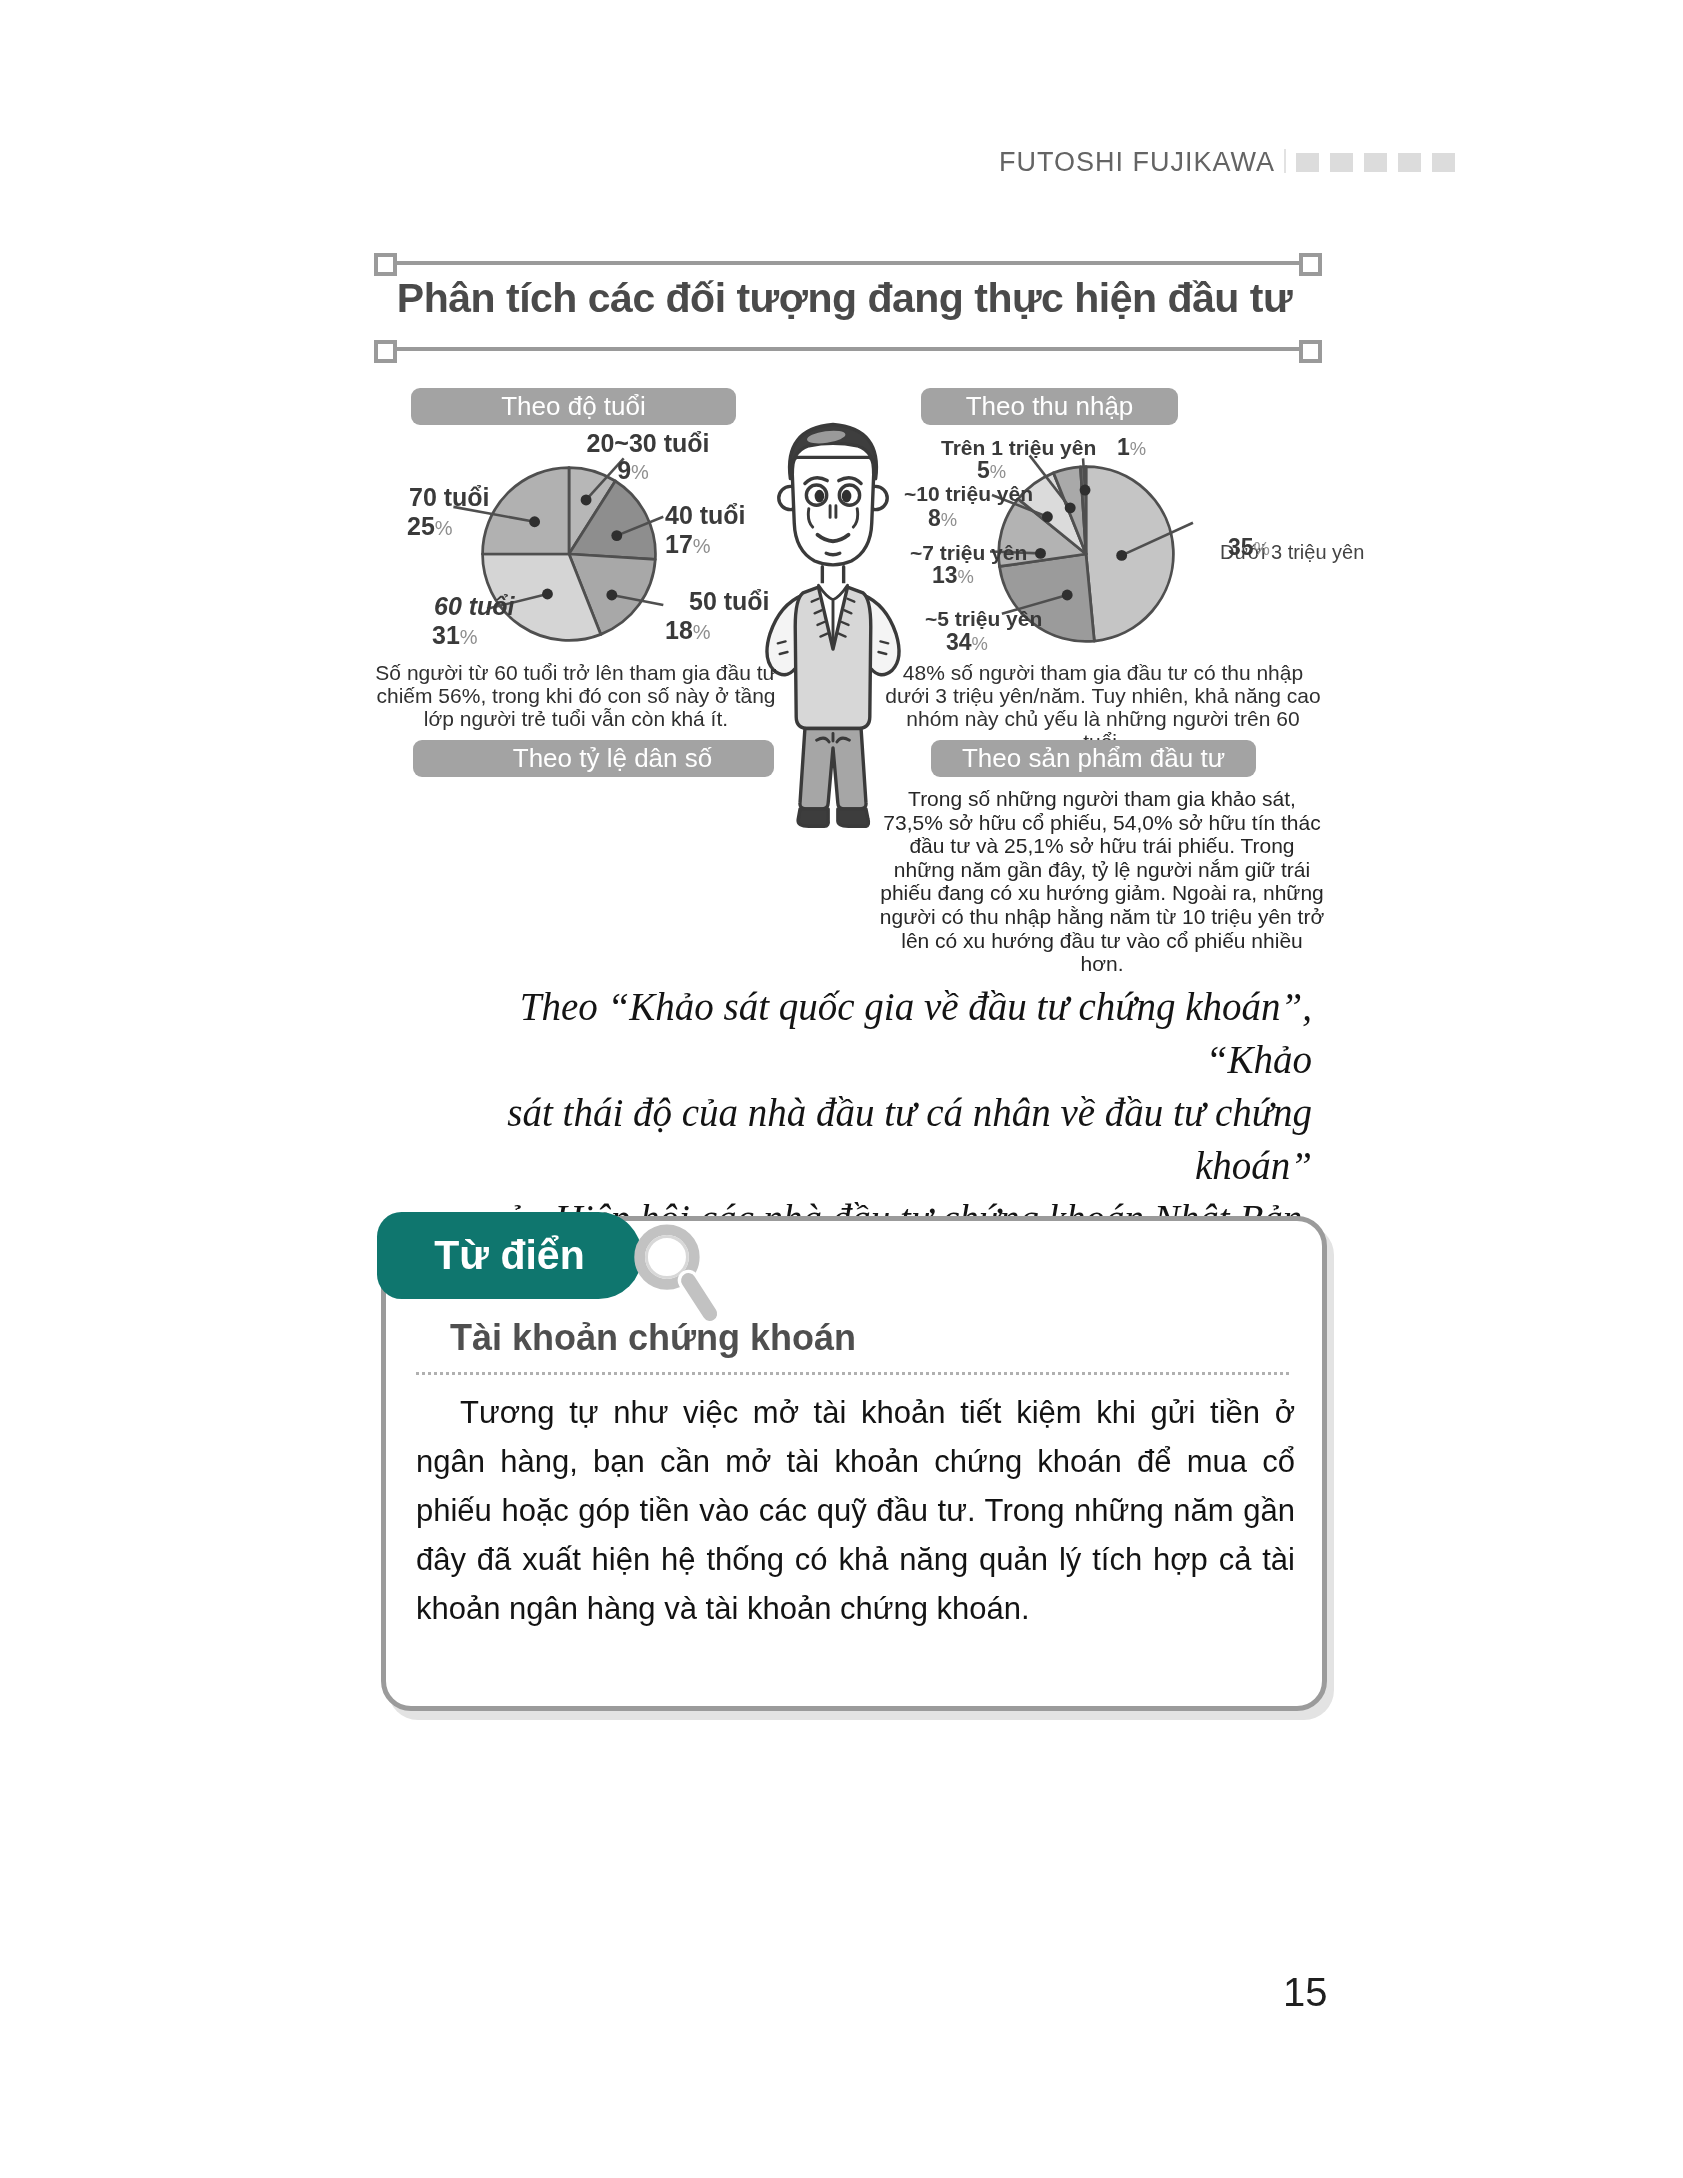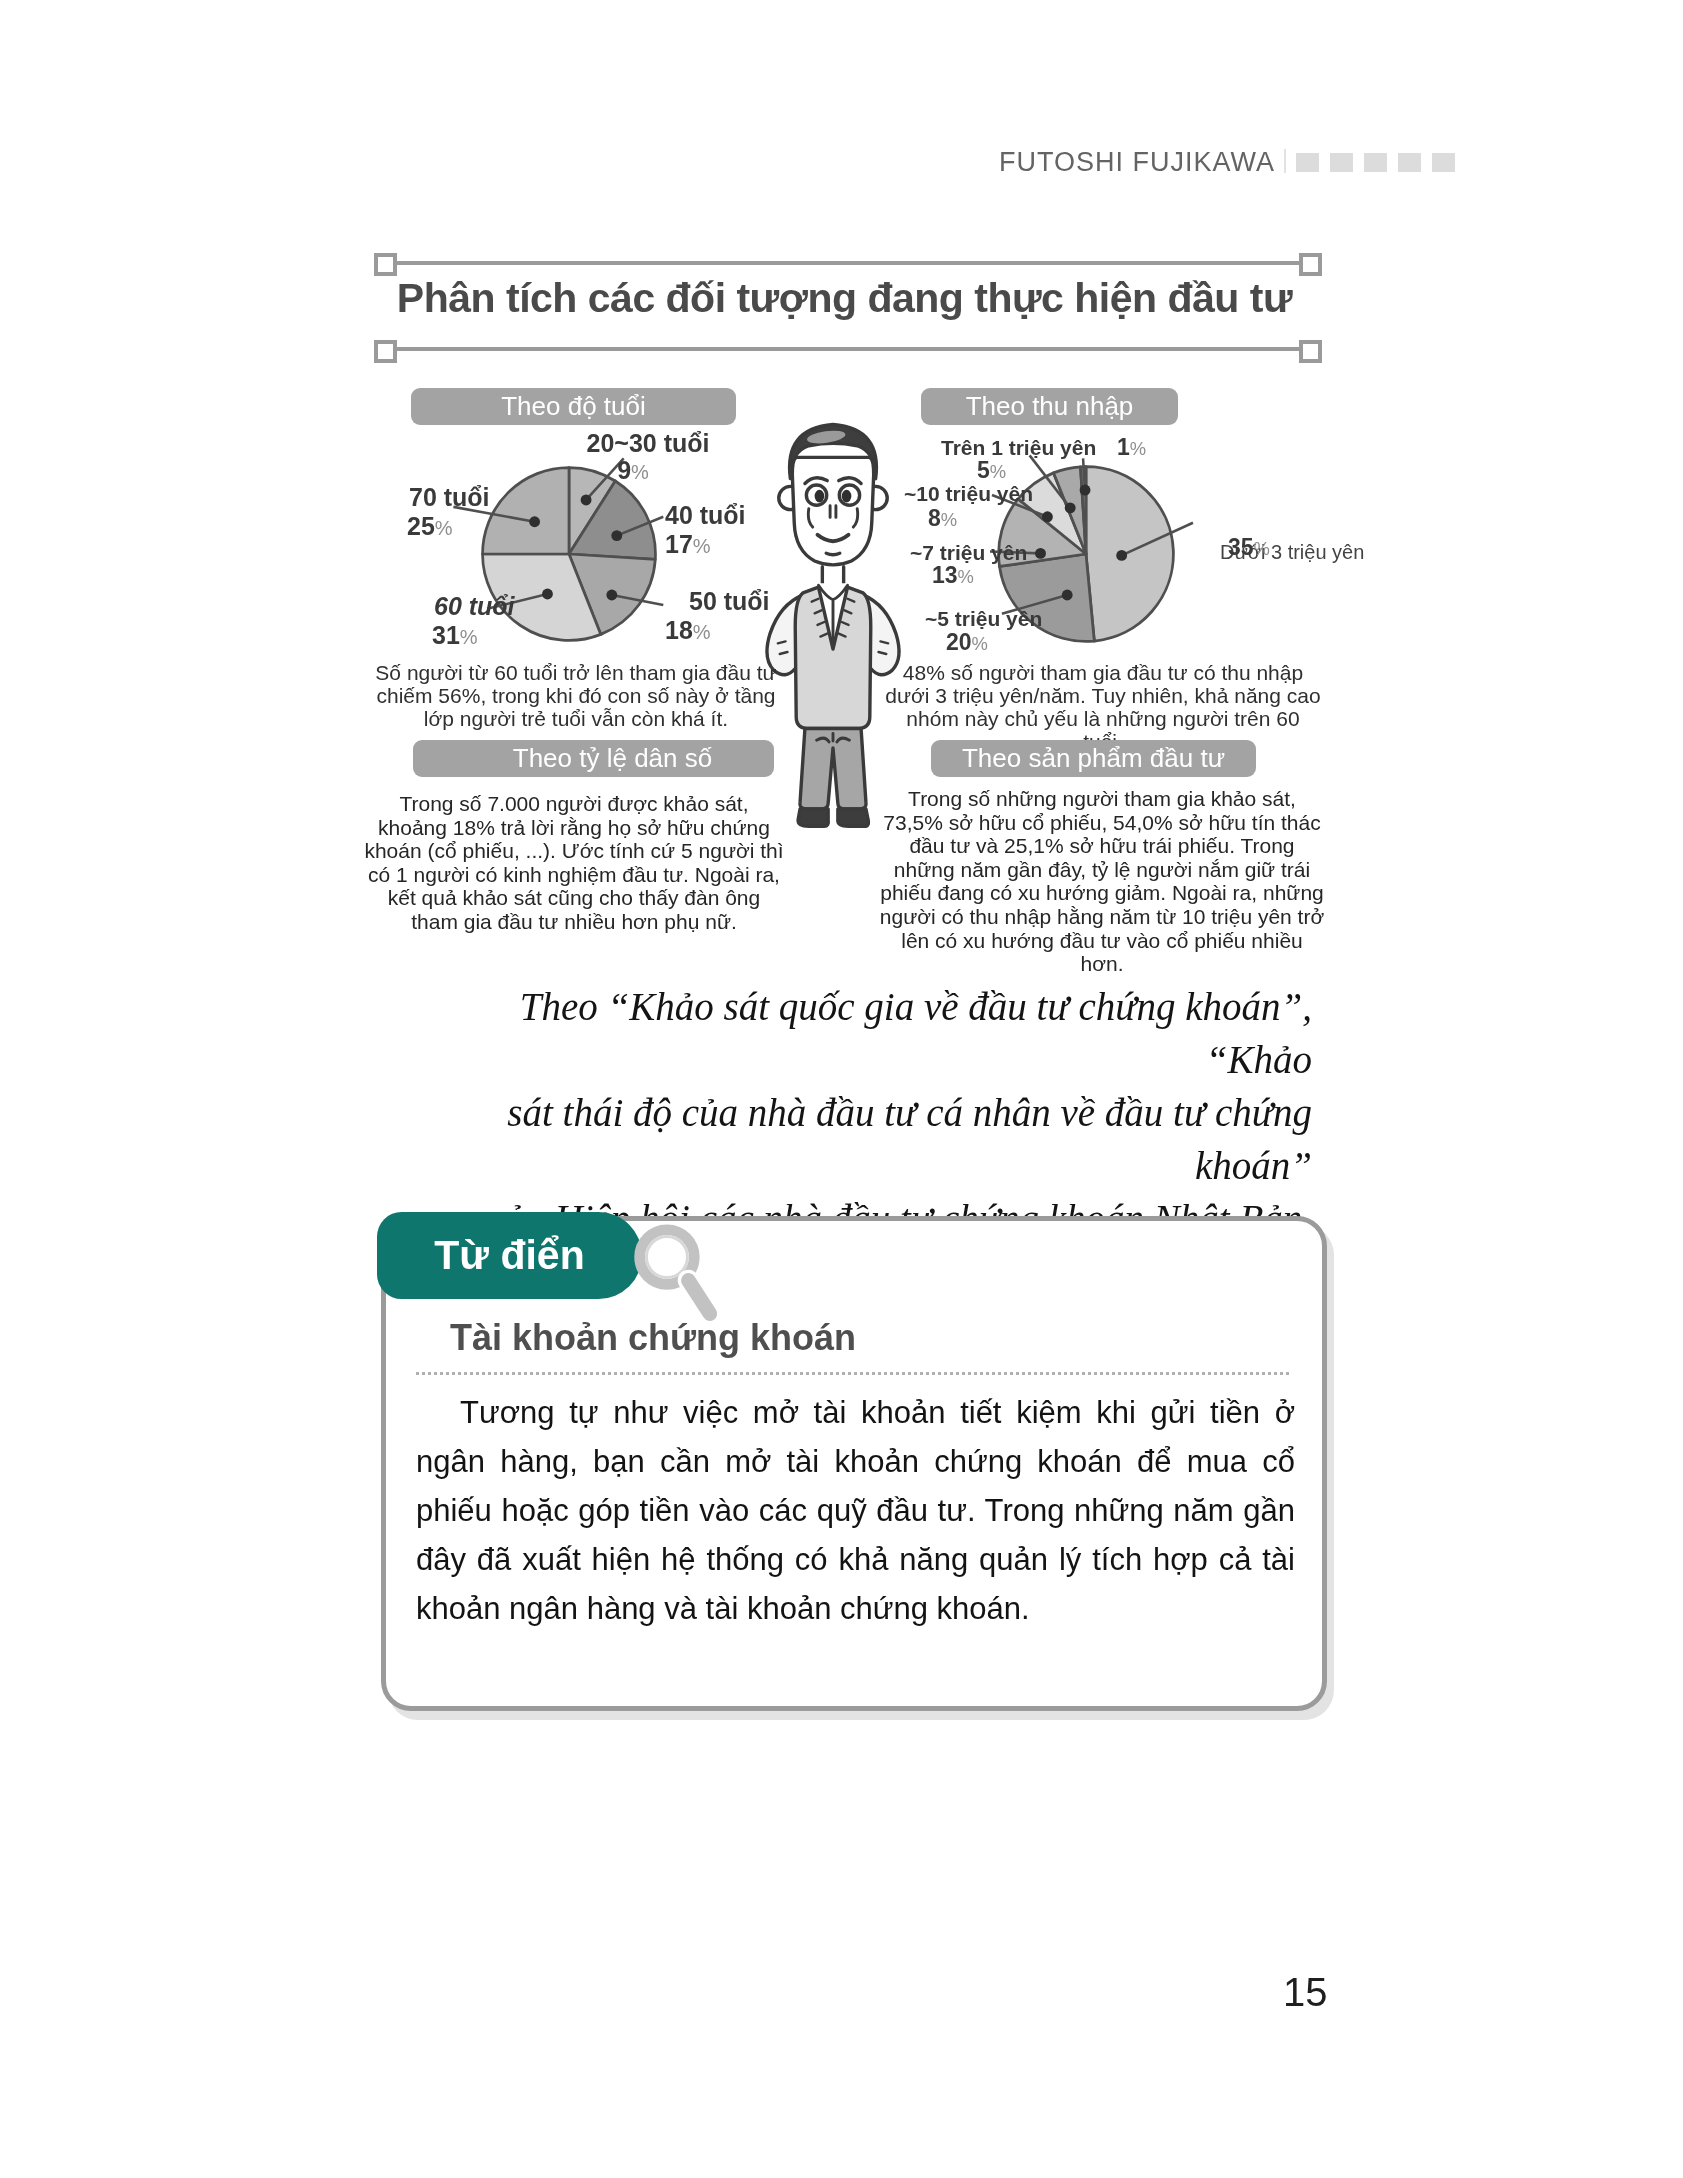--- a/index.html
+++ b/index.html
@@ -134,21 +134,21 @@
   <div class="plab" style="left:689px;top:588px;">50 tuổi</div>
   <div class="pct" style="left:665px;top:616px;"><b>18</b><span class="ps">%</span></div>
   <div class="plab" style="left:434px;top:593px;font-style:italic;">60 tuổi</div>
   <div class="pct" style="left:432px;top:621px;"><b>31</b><span class="ps">%</span></div>
   <div class="plab" style="left:409px;top:484px;">70 tuổi</div>
   <div class="pct" style="left:407px;top:512px;"><b>25</b><span class="ps">%</span></div>
 
   <div class="plab reg" style="left:1193px;top:539px;margin-left:27px;">Dưới 3 triệu yên</div>
   <div class="pct small" style="left:1228px;top:534px;"><b>35</b><span class="ps">%</span></div>
   <div class="plab small" style="left:925px;top:605px;">~5 triệu yên</div>
-  <div class="pct small" style="left:946px;top:629px;"><b>20</b><span class="ps">%</span></div>
+  <div class="pct small" style="left:946px;top:629px;"><b>34</b><span class="ps">%</span></div>
   <div class="plab small" style="left:910px;top:539px;">~7 triệu yên</div>
   <div class="pct small" style="left:932px;top:562px;"><b>13</b><span class="ps">%</span></div>
   <div class="plab small" style="left:904px;top:480px;">~10 triệu yên</div>
   <div class="pct small" style="left:928px;top:505px;"><b>8</b><span class="ps">%</span></div>
   <div class="plab small" style="left:941px;top:434px;">Trên 1 triệu yên</div>
   <div class="pct small" style="left:977px;top:457px;"><b>5</b><span class="ps">%</span></div>
   <div class="pct small" style="left:1117px;top:434px;"><b>1</b><span class="ps">%</span></div>
 
   <svg class="abs" viewBox="0 0 190 440" style="left:741px;top:406px;width:184px;height:432px;">
     <g stroke="#3a3a3a" stroke-width="3.5" stroke-linecap="round" stroke-linejoin="round">
@@ -183,21 +183,20 @@
       <path d="M61,413 L59,424 Q58,431 70,431 L86,431 Q91,431 90,424 L90,413 Z" fill="#3d3d3d"></path>
       <path d="M100,413 L100,424 Q99,431 111,431 L129,431 Q133,430 131,423 L129,413 Z" fill="#3d3d3d"></path>
     </g>
   </svg>
 
   <div class="abs caption" style="left:368px;top:661px;width:416px;">Số người từ 60 tuổi trở lên tham gia đầu tư chiếm 56%, trong khi đó con số này ở tầng lớp người trẻ tuổi vẫn còn khá ít.</div>
   <div class="abs caption" style="left:884px;top:661px;width:438px;">48% số người tham gia đầu tư có thu nhập dưới 3 triệu yên/năm. Tuy nhiên, khả năng cao nhóm này chủ yếu là những người trên 60 tuổi.</div>
 
   <div class="abs pill" style="left:413px;top:740px;width:323px;padding-left:38px;">Theo tỷ lệ dân số</div>
   <div class="abs pill" style="left:931px;top:740px;width:325px;">Theo sản phẩm đầu tư</div>
-  <div class="abs body-txt" style="left:364px;top:792px;width:420px;">Trong số 7.000 người được khảo sát, khoảng 18% trả lời rằng họ sở hữu chứng khoán (cổ phiếu, ...). Ước tính cứ 5 người thì có 1 người có kinh nghiệm đầu tư. Ngoài ra, kết quả khảo sát cũng cho thấy đàn ông tham gia đầu tư nhiều hơn phụ nữ.</div>
   <div class="abs body-txt" style="left:879px;top:787px;width:446px;font-size:21px;">Trong số những người tham gia khảo sát, 73,5% sở hữu cổ phiếu, 54,0% sở hữu tín thác đầu tư và 25,1% sở hữu trái phiếu. Trong những năm gần đây, tỷ lệ người nắm giữ trái phiếu đang có xu hướng giảm. Ngoài ra, những người có thu nhập hằng năm từ 10 triệu yên trở lên có xu hướng đầu tư vào cổ phiếu nhiều hơn.</div>
 
   <div class="abs quote">
     <div>Theo “Khảo sát quốc gia về đầu tư chứng khoán”, “Khảo</div>
     <div>sát thái độ của nhà đầu tư cá nhân về đầu tư chứng khoán”</div>
     <div>của Hiệp hội các nhà đầu tư chứng khoán Nhật Bản.</div>
   </div>
 
   <div class="abs dict-box"></div>
   <div class="abs dict-tab">Từ điển</div>

